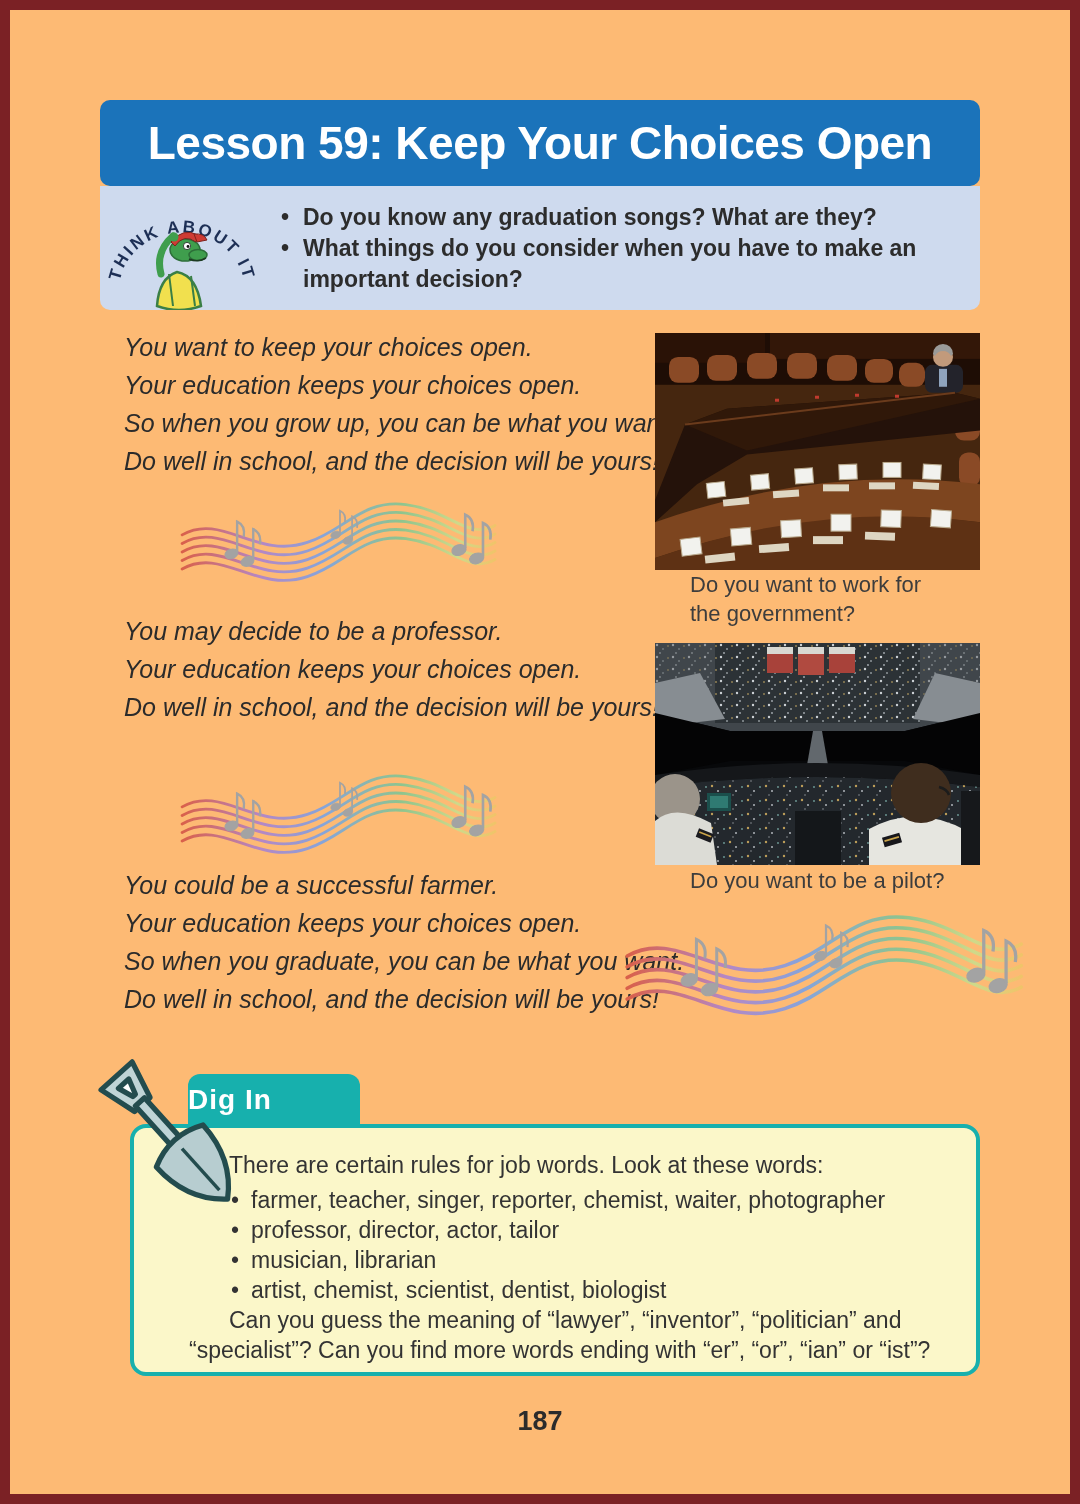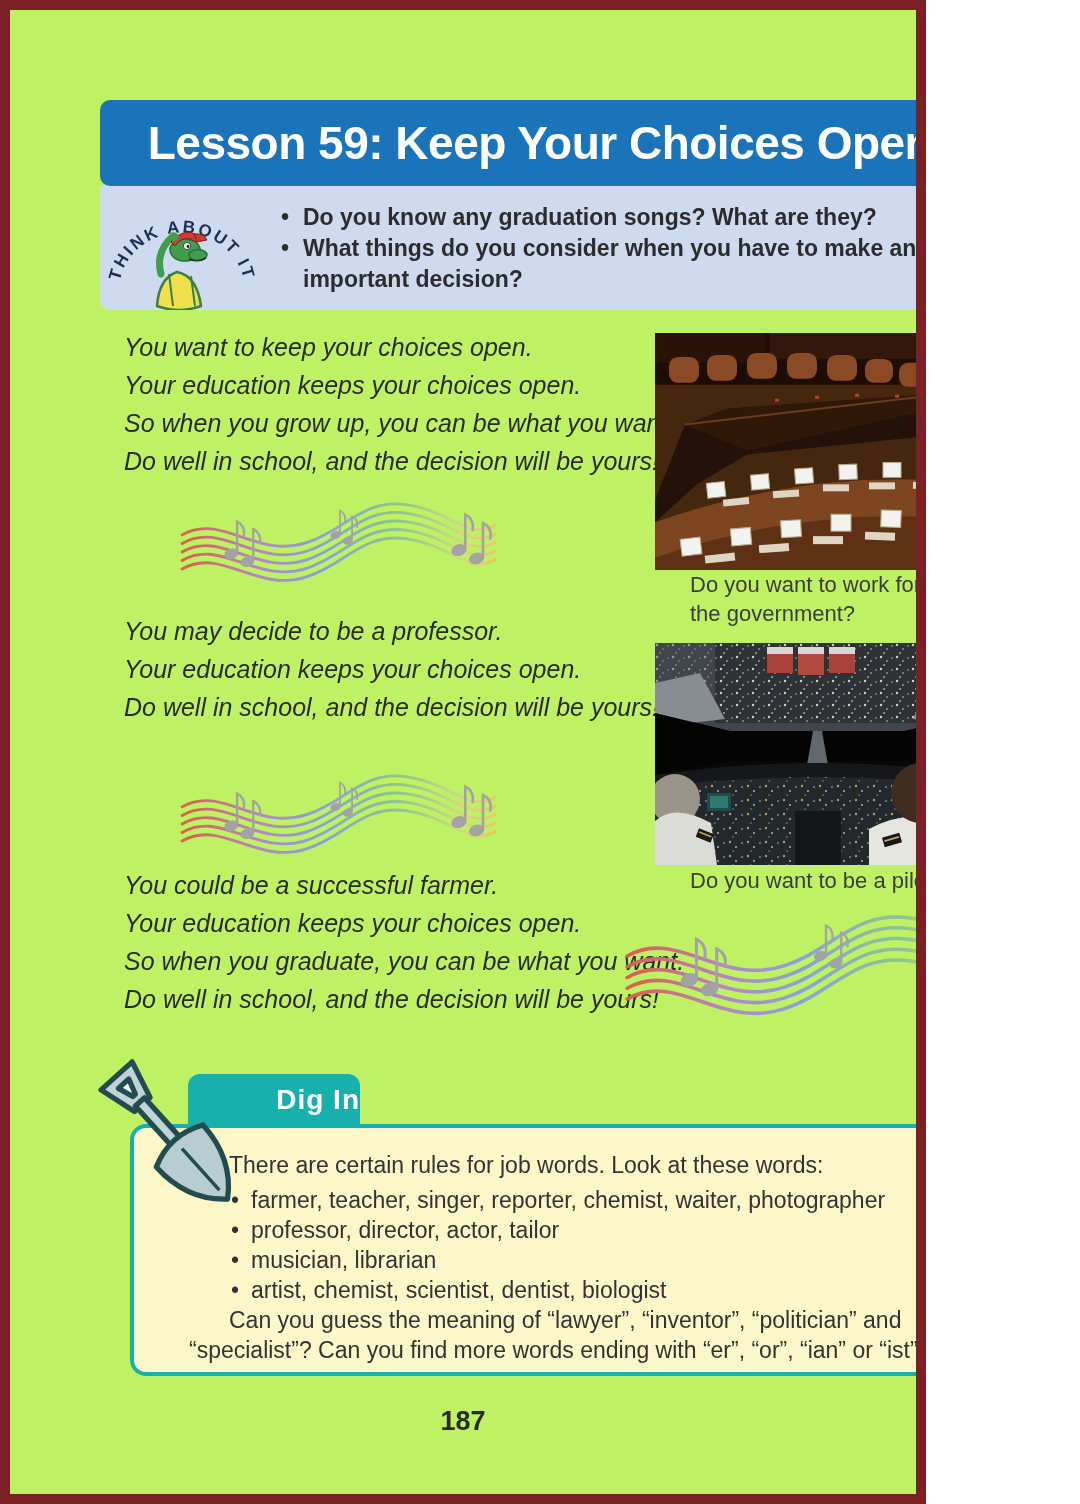--- a/index.html
+++ b/index.html
@@ -1,16 +1,16 @@
 <!DOCTYPE html>
 <html><head>
 <meta charset="utf-8">
 <style>
   html,body{margin:0;padding:0;background:#fff;}
-  .page{position:relative;width:926px;height:1504px;background:#bef264;
+  .page{position:relative;width:1080px;height:1504px;background:#fdba74;
         font-family:"Liberation Sans",sans-serif;overflow:hidden;}
   .frame{position:absolute;inset:0;border:10px solid #7b2125;pointer-events:none;z-index:60;}
 
   
   .banner{position:absolute;left:100px;top:100px;width:880px;height:86px;background:#1b73ba;
           border-radius:10px;display:flex;align-items:center;justify-content:center;z-index:2;}
   .banner h1{margin:0;color:#ffffff;font-size:46px;font-weight:bold;letter-spacing:-0.5px;}
 
   
   .think{position:absolute;left:100px;top:186px;width:880px;height:124px;background:#cedaee;
@@ -29,21 +29,21 @@
   .s1{left:170px;top:478px}.s2{left:170px;top:750px}.s3{left:620px;top:884px}
 
   
   .photo{position:absolute;left:655px;width:325px;display:block;}
   .ph1{top:333px;height:237px}.ph2{top:643px;height:222px}
   .caption{position:absolute;left:690px;font-size:22px;color:#3d3d3d;line-height:29px;}
   .cap1{top:570px;width:258px}.cap2{top:866px;width:280px}
 
   
   .digin-tab{position:absolute;left:188px;top:1074px;width:172px;height:52px;background:#17b0ad;
-             border-radius:12px 12px 0 0;display:flex;align-items:center;justify-content:flex-end;z-index:3;}
+             border-radius:12px 12px 0 0;display:flex;align-items:center;justify-content:flex-start;z-index:3;}
   .digin-tab span{color:#fff;font-size:28px;font-weight:bold;letter-spacing:1px;}
   .digin-box{position:absolute;left:130px;top:1124px;width:850px;height:252px;background:#fbf7c9;
              border:4px solid #17b0ad;border-radius:16px;box-sizing:border-box;z-index:2;}
   .shovel{position:absolute;left:86px;top:1050px;z-index:4;}
   .digin-text{position:absolute;left:0;top:22px;width:100%;font-size:23px;color:#333;line-height:30px;}
   .d-intro{margin-left:95px;margin-bottom:5px;}
   .d-b{margin-left:95px;padding-left:22px;position:relative;}
   .d-b::before{content:"\2022";position:absolute;left:2px;}
   .d-q1{margin-left:95px;}
   .d-q2{margin-left:55px;}

